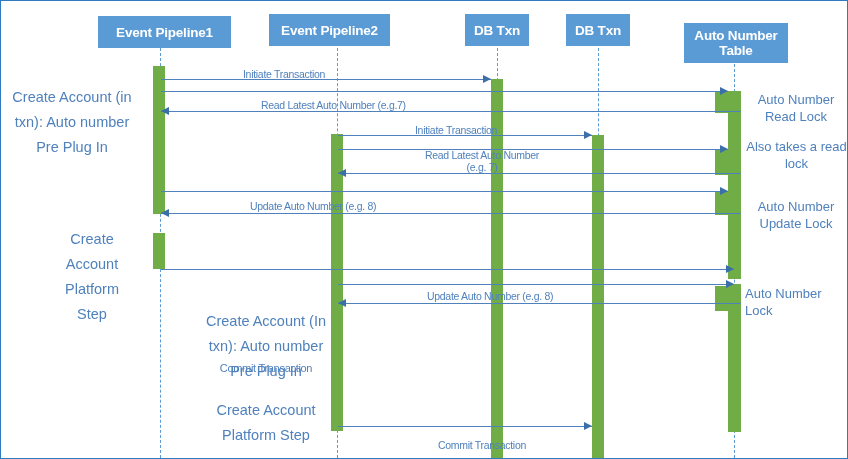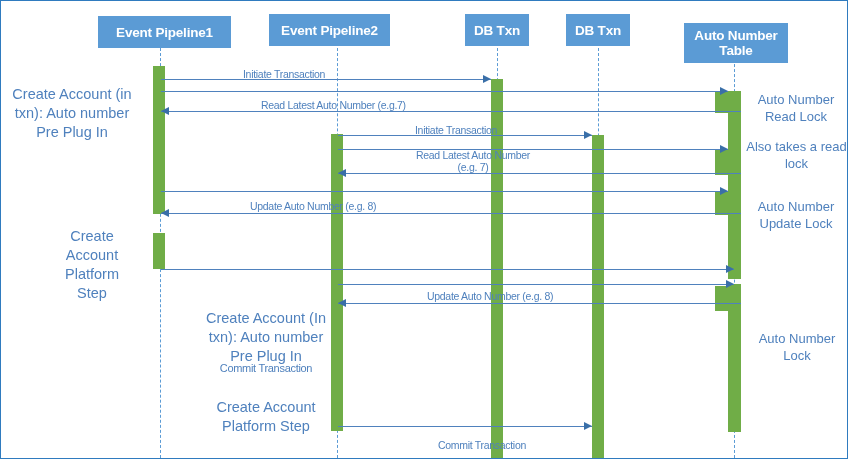--- a/index.html
+++ b/index.html
@@ -59,21 +59,21 @@
     white-space:nowrap;
     letter-spacing:-0.3px;
   }
   .sidenote{
     position:absolute;
     color:#4F81BD;
     font-size:13px;
     line-height:16.5px;
     text-align:center;
   }
-  .sidenote.big{ font-size:14.5px; line-height:19px; }
+  .sidenote.big{ font-size:14.5px; line-height:25px; }
   .sidenote.small{ font-size:11px; line-height:13px; letter-spacing:-0.3px; }
 </style>
 </head>
 <body>
 
 <div id="canvas">
   <div id="lifelines-layer">
       <div class="lifeline" style="left: 159px; top: 47px; height: 410px;"></div>
       <div class="lifeline" style="left: 336px; top: 47px; height: 410px;"></div>
       <div class="lifeline" style="left: 496px; top: 47px; height: 410px;"></div>
@@ -103,21 +103,21 @@
       <div class="msg" style="left: 160px; top: 110px; width: 580px;"></div>
       <div class="arrowhead left" style="top: 106px; left: 160px;"></div>
       <div class="mlabel" style="left: 260px; top: 98px;">Read Latest Auto Number (e.g.7)</div>
       <div class="msg" style="left: 337px; top: 134px; width: 254px;"></div>
       <div class="arrowhead right" style="top: 130px; left: 583px;"></div>
       <div class="mlabel" style="left: 414px; top: 123px;">Initiate Transaction</div>
       <div class="msg" style="left: 337px; top: 148px; width: 390px;"></div>
       <div class="arrowhead right" style="top: 144px; left: 719px;"></div>
       <div class="msg" style="left: 337px; top: 172px; width: 403px;"></div>
       <div class="arrowhead left" style="top: 168px; left: 337px;"></div>
-      <div class="mlabel" style="left: 415px; top: 148px;">Read Latest Auto Number<br>(e.g. 7)</div>
+      <div class="mlabel" style="left: 424px; top: 148px;">Read Latest Auto Number<br>(e.g. 7)</div>
       <div class="msg" style="left: 160px; top: 190px; width: 567px;"></div>
       <div class="arrowhead right" style="top: 186px; left: 719px;"></div>
       <div class="msg" style="left: 160px; top: 212px; width: 580px;"></div>
       <div class="arrowhead left" style="top: 208px; left: 160px;"></div>
       <div class="mlabel" style="left: 249px; top: 199px;">Update Auto Number (e.g. 8)</div>
       <div class="msg" style="left: 160px; top: 268px; width: 573px;"></div>
       <div class="arrowhead right" style="top: 264px; left: 725px;"></div>
       <div class="msg" style="left: 337px; top: 283px; width: 396px;"></div>
       <div class="arrowhead right" style="top: 279px; left: 725px;"></div>
       <div class="msg" style="left: 337px; top: 302px; width: 403px;"></div>
@@ -143,18 +143,18 @@
       <div class="actor-box" style="left: 683px; top: 6px; width: 104px; height: 40px; margin-top: 16px;">
         <span>Auto Number Table</span>
       </div>
     </div>
   <div id="notes-layer">
       <div class="sidenote big" style="left: 6px; top: 84px; width: 130px; text-align: center;">Create Account (in<br>txn): Auto number<br>Pre Plug In</div>
       <div class="sidenote big" style="left: 36px; top: 226px; width: 110px; text-align: center;">Create<br>Account<br>Platform<br>Step</div>
       <div class="sidenote" style="left: 745px; top: 91px; width: 100px; text-align: center;">Auto Number<br>Read Lock</div>
       <div class="sidenote" style="left: 743px; top: 138px; width: 105px; text-align: center;">Also takes a read<br>lock</div>
       <div class="sidenote" style="left: 745px; top: 198px; width: 100px; text-align: center;">Auto Number<br>Update Lock</div>
-      <div class="sidenote" style="left: 744px; top: 285px; width: 104px; text-align: center; margin-top: 45px;">Auto Number Lock</div>
+      <div class="sidenote" style="left: 744px; top: 285px; width: 104px; text-align: left;">Auto Number Lock</div>
       <div class="sidenote big" style="left: 190px; top: 308px; width: 150px; text-align: center;">Create Account (In<br>txn): Auto number<br>Pre Plug In</div>
       <div class="sidenote small" style="left: 190px; top: 361px; width: 150px; text-align: center;">Commit Transaction</div>
       <div class="sidenote big" style="left: 190px; top: 397px; width: 150px; text-align: center;">Create Account<br>Platform Step</div>
     </div>
 </div>
 
 </body></html>

